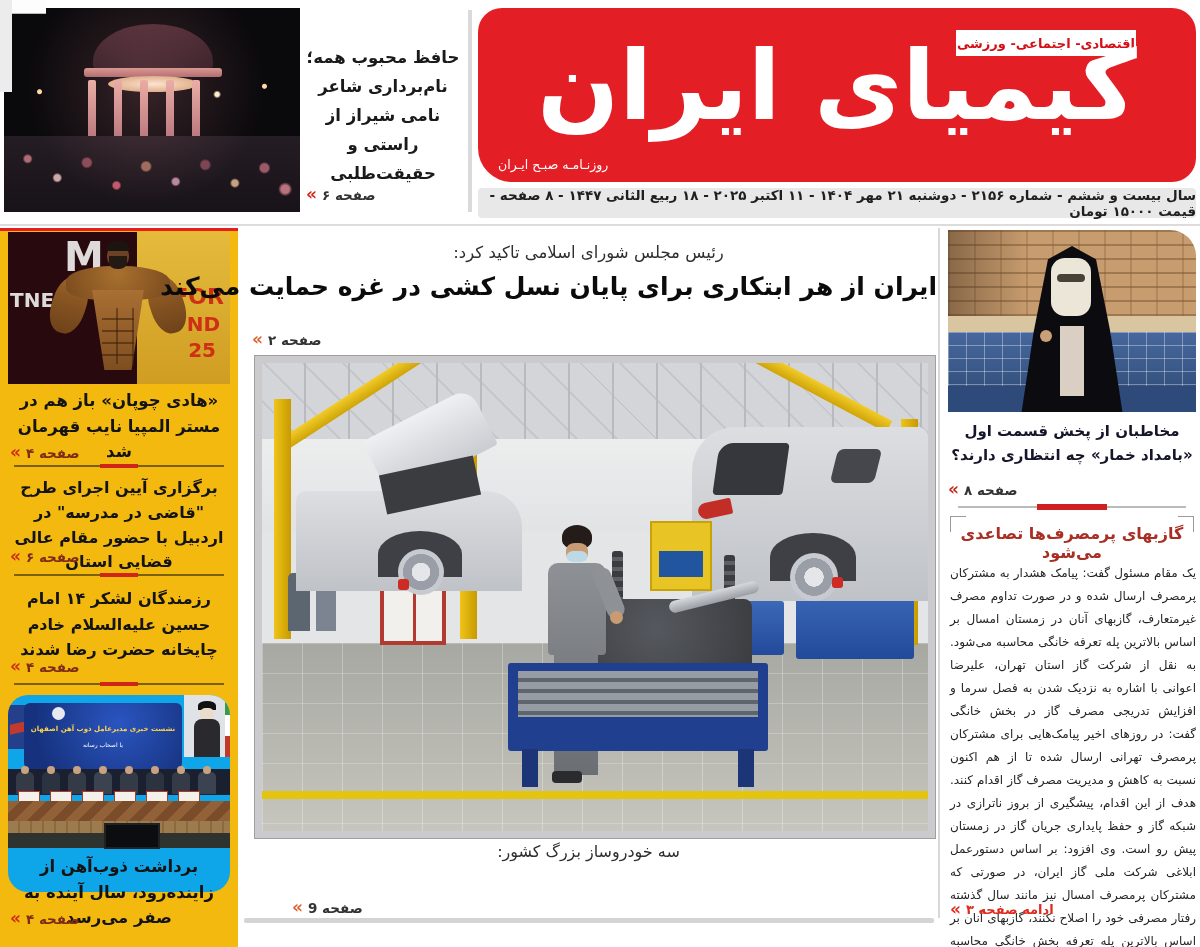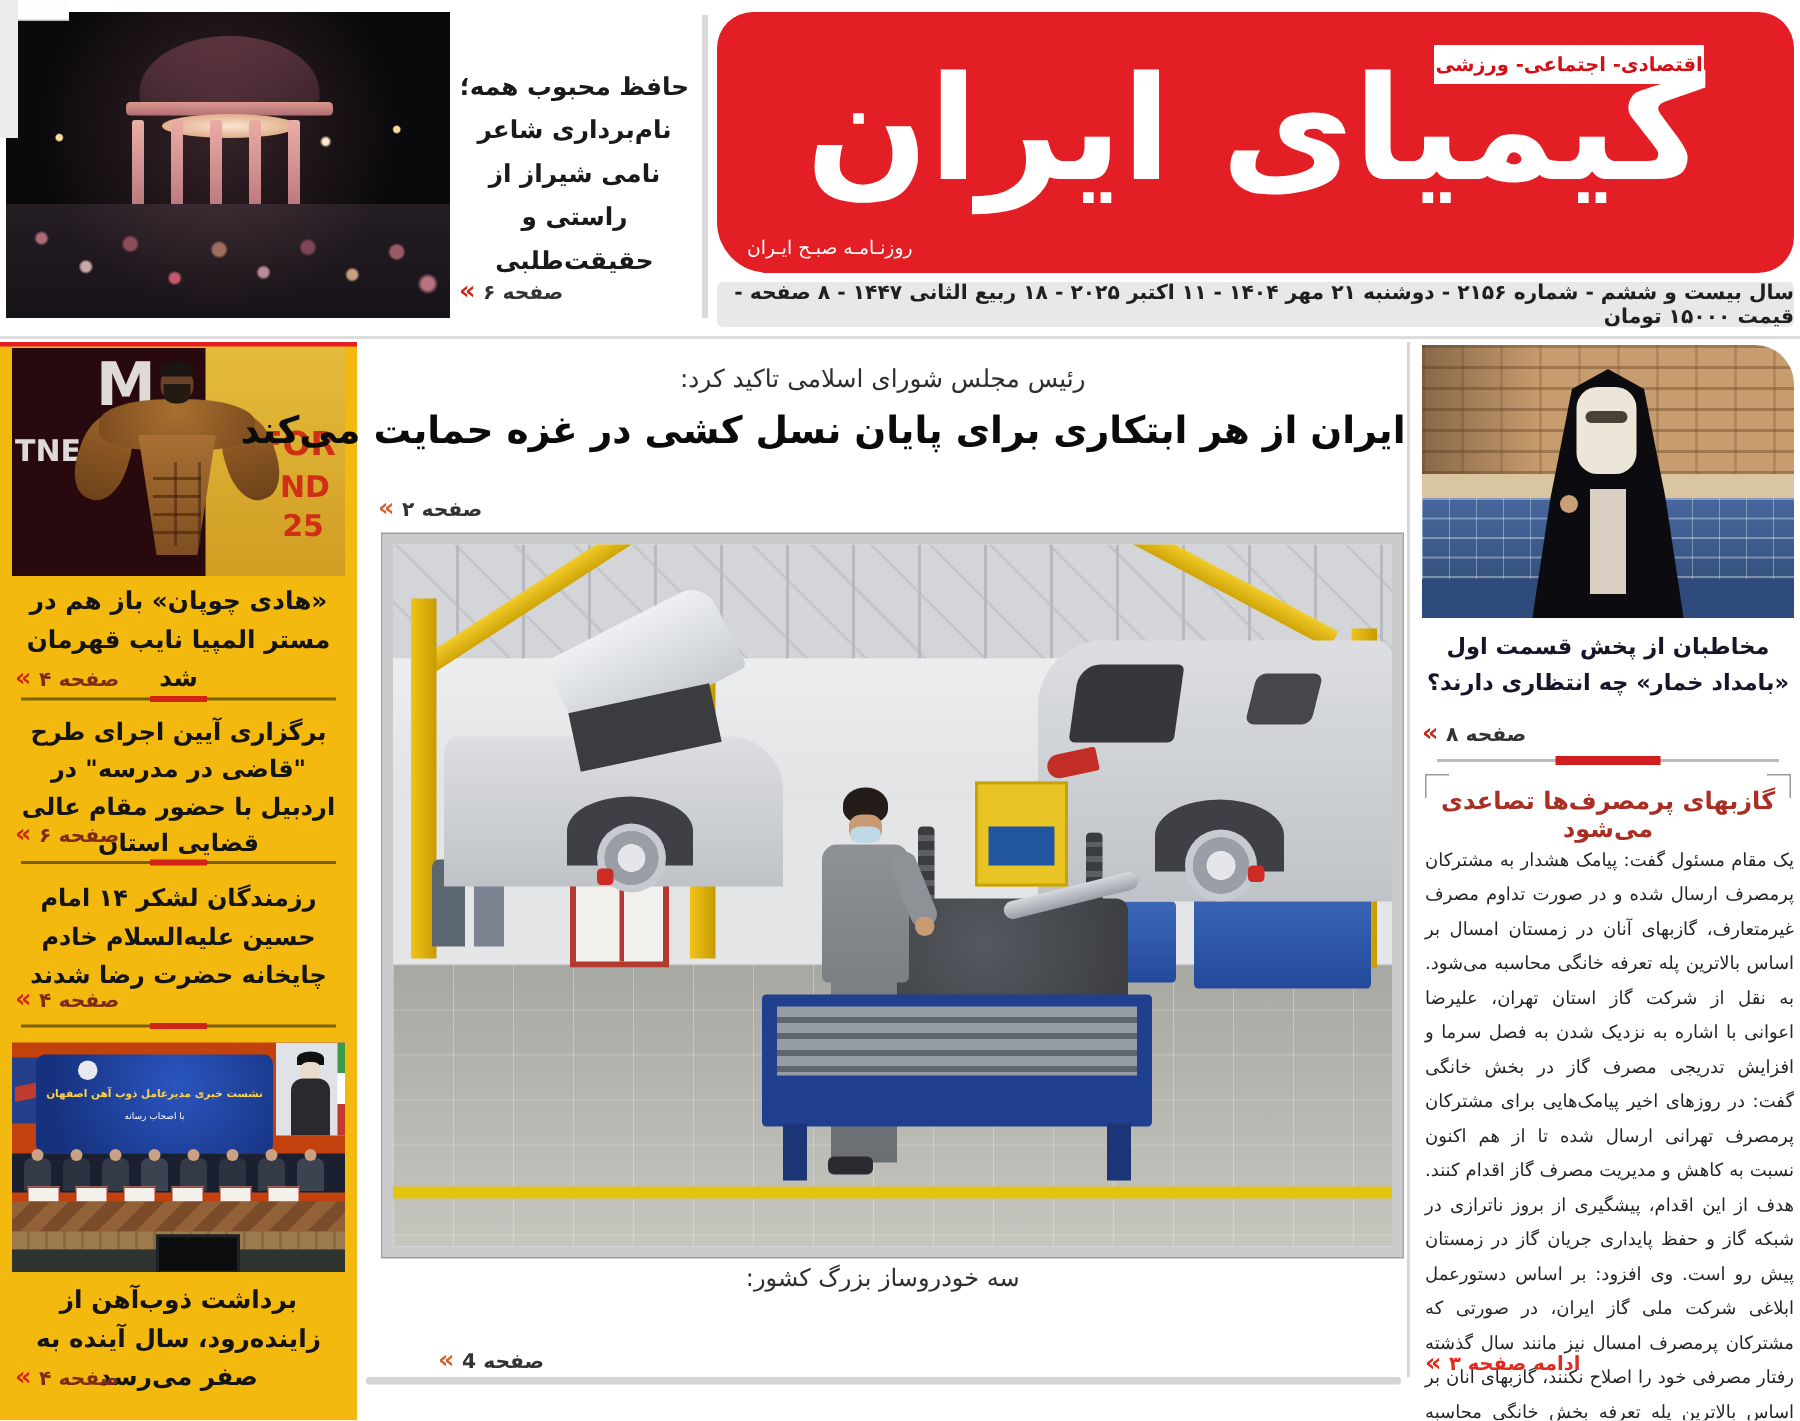--- a/index.html
+++ b/index.html
@@ -76,21 +76,21 @@
   .bb-beard{left:101px;top:24px;width:18px;height:13px;background:#241a14;border-radius:0 0 45% 45%;}
   .bb-shoulders{left:58px;top:34px;width:104px;height:34px;background:radial-gradient(circle at 50% 20%,#a8702f,#7a4a1e);border-radius:45% 45% 35% 35%;}
   .bb-armL{left:44px;top:44px;width:34px;height:58px;background:linear-gradient(#9a6228,#6e421a);border-radius:45%;transform:rotate(18deg);}
   .bb-armR{left:142px;top:44px;width:34px;height:58px;background:linear-gradient(#9a6228,#6e421a);border-radius:45%;transform:rotate(-18deg);}
   .bb-torso{left:76px;top:58px;width:68px;height:80px;background:linear-gradient(#a96f33,#7e4e20);
             clip-path:polygon(12% 0,88% 0,70% 100%,30% 100%);}
   .bb-abs{left:94px;top:76px;width:32px;height:56px;
           background:repeating-linear-gradient(180deg,transparent 0 10px,rgba(60,30,10,.55) 10px 12px),
           repeating-linear-gradient(90deg,transparent 0 14px,rgba(60,30,10,.5) 14px 16px);}
   
-  .cf{left:8px;top:467px;width:222px;height:153px;background:#c2410c;overflow:hidden;}
+  .cf{left:8px;top:467px;width:222px;height:197px;background:#0ea5e9;overflow:hidden;border-radius:20px;}
   .cf-banner{position:absolute;left:16px;top:8px;width:158px;height:66px;border-radius:6px;
              background:radial-gradient(circle at 60% 30%,#2a55c0,#16327e 80%);}
   .cf-bline1{position:absolute;left:6px;top:22px;right:6px;text-align:center;color:#ffd34d;font-size:7px;font-weight:bold;direction:rtl;}
   .cf-bline2{position:absolute;left:6px;top:38px;right:6px;text-align:center;color:#fff;font-size:6px;direction:rtl;}
   .cf-emblem{position:absolute;left:28px;top:4px;width:13px;height:13px;background:#e8e8f0;border-radius:50%;}
   .cf-panel{position:absolute;right:0;top:0;width:46px;height:62px;background:#dfe3e8;}
   .cf-turban{position:absolute;right:14px;top:6px;width:18px;height:9px;background:#111;border-radius:50% 50% 0 0;}
   .cf-face{position:absolute;right:16px;top:13px;width:14px;height:12px;background:#e9dccb;border-radius:40%;}
   .cf-robe{position:absolute;right:10px;top:24px;width:26px;height:38px;background:#2a2a2e;border-radius:8px 8px 0 0;}
   .cf-flag{position:absolute;right:0;top:0;width:5px;height:62px;background:linear-gradient(#3a9a4a 0 33%,#fff 33% 66%,#c0392b 66% 100%);}
@@ -379,21 +379,21 @@
     <div class="abs ap-conv">
       <div class="ap-rollers"></div>
       <div class="ap-convleg" style="left:14px;"></div>
       <div class="ap-convleg" style="right:14px;"></div>
     </div>
   </div>
 
   <div class="abs c2-kicker">سه خودروساز بزرگ کشور:</div>
   <div class="pref c2-ref">
     <span class="chev">«</span>
-    <span class="rtl">صفحه 4</span>
+    <span class="rtl">صفحه 9</span>
   </div>
   <div class="abs bottom-rule"></div>
 
   <div class="abs v-div"></div>
 
   <div class="abs tv">
     <div class="tv-ledge"></div>
     <div class="tv-tiles"></div>
     <div class="tv-floor"></div>
     <div class="tv-chador"></div>

